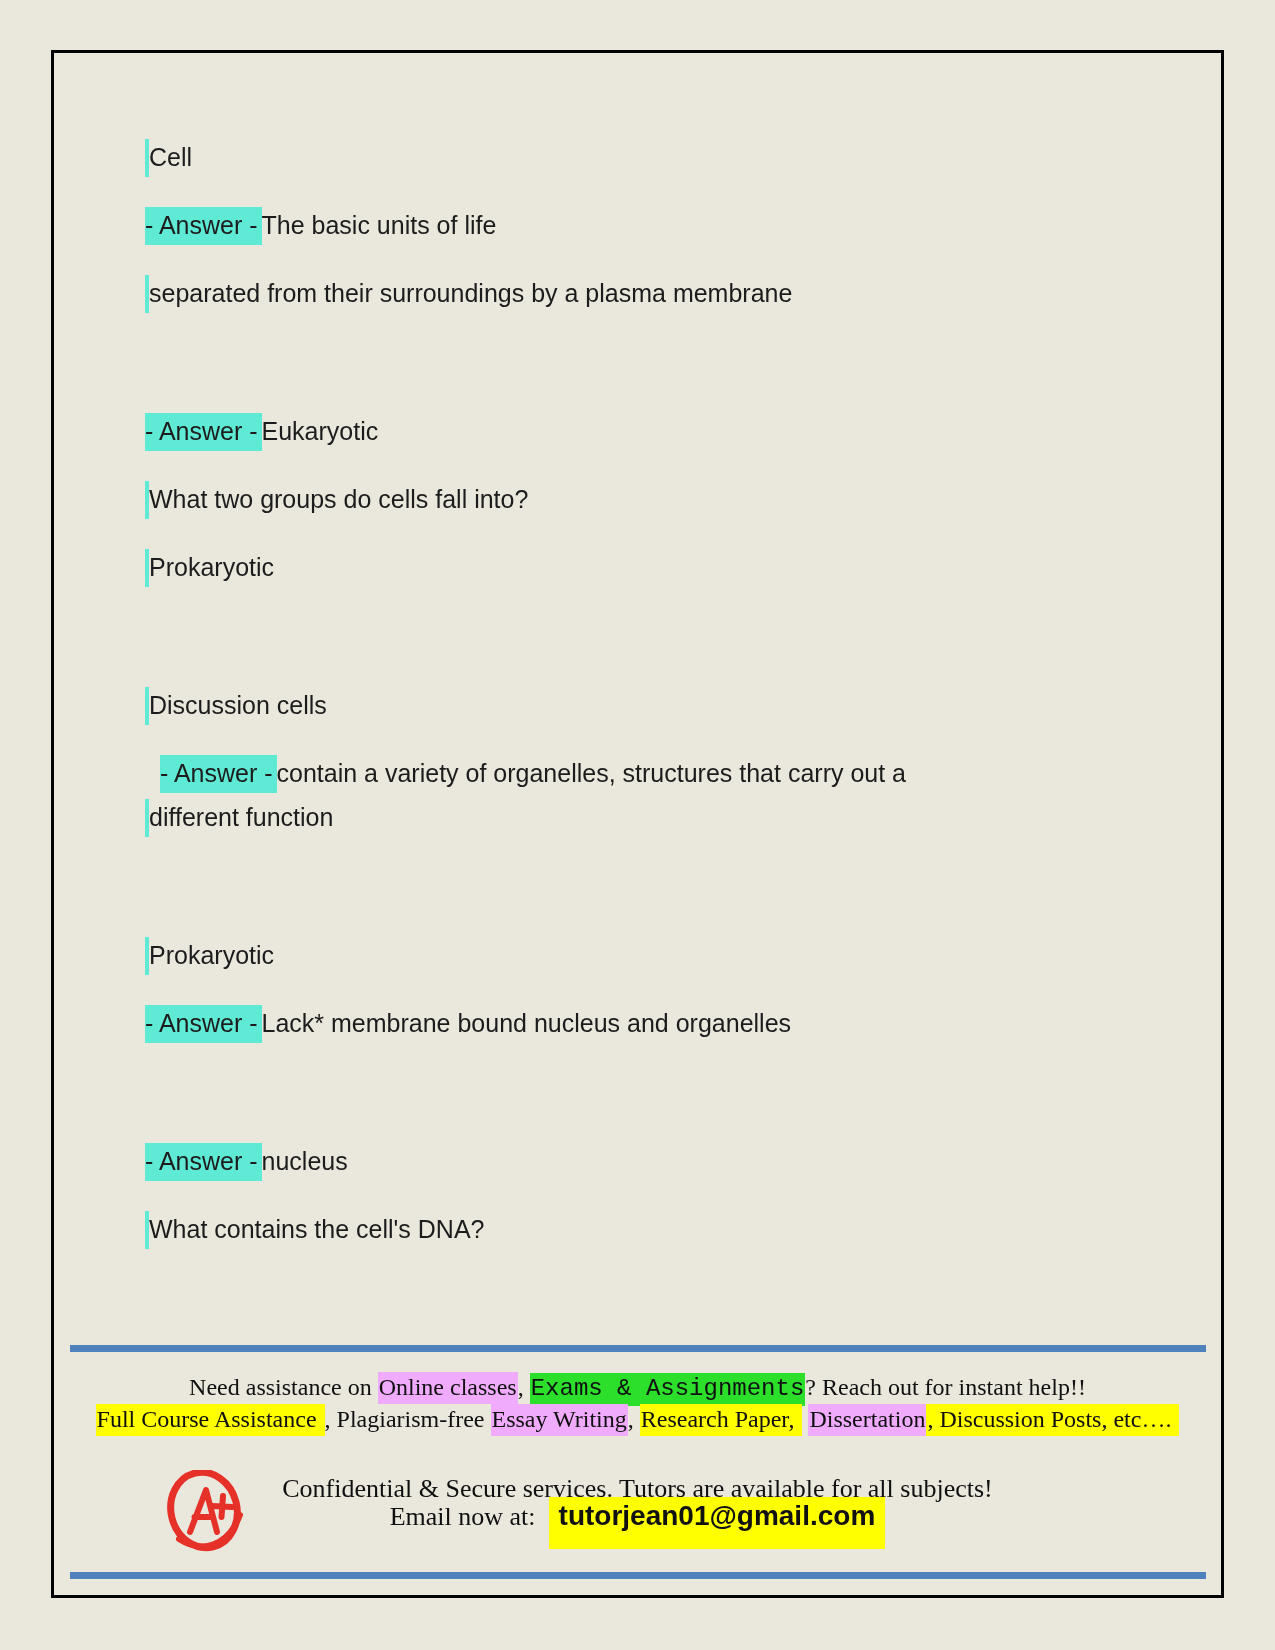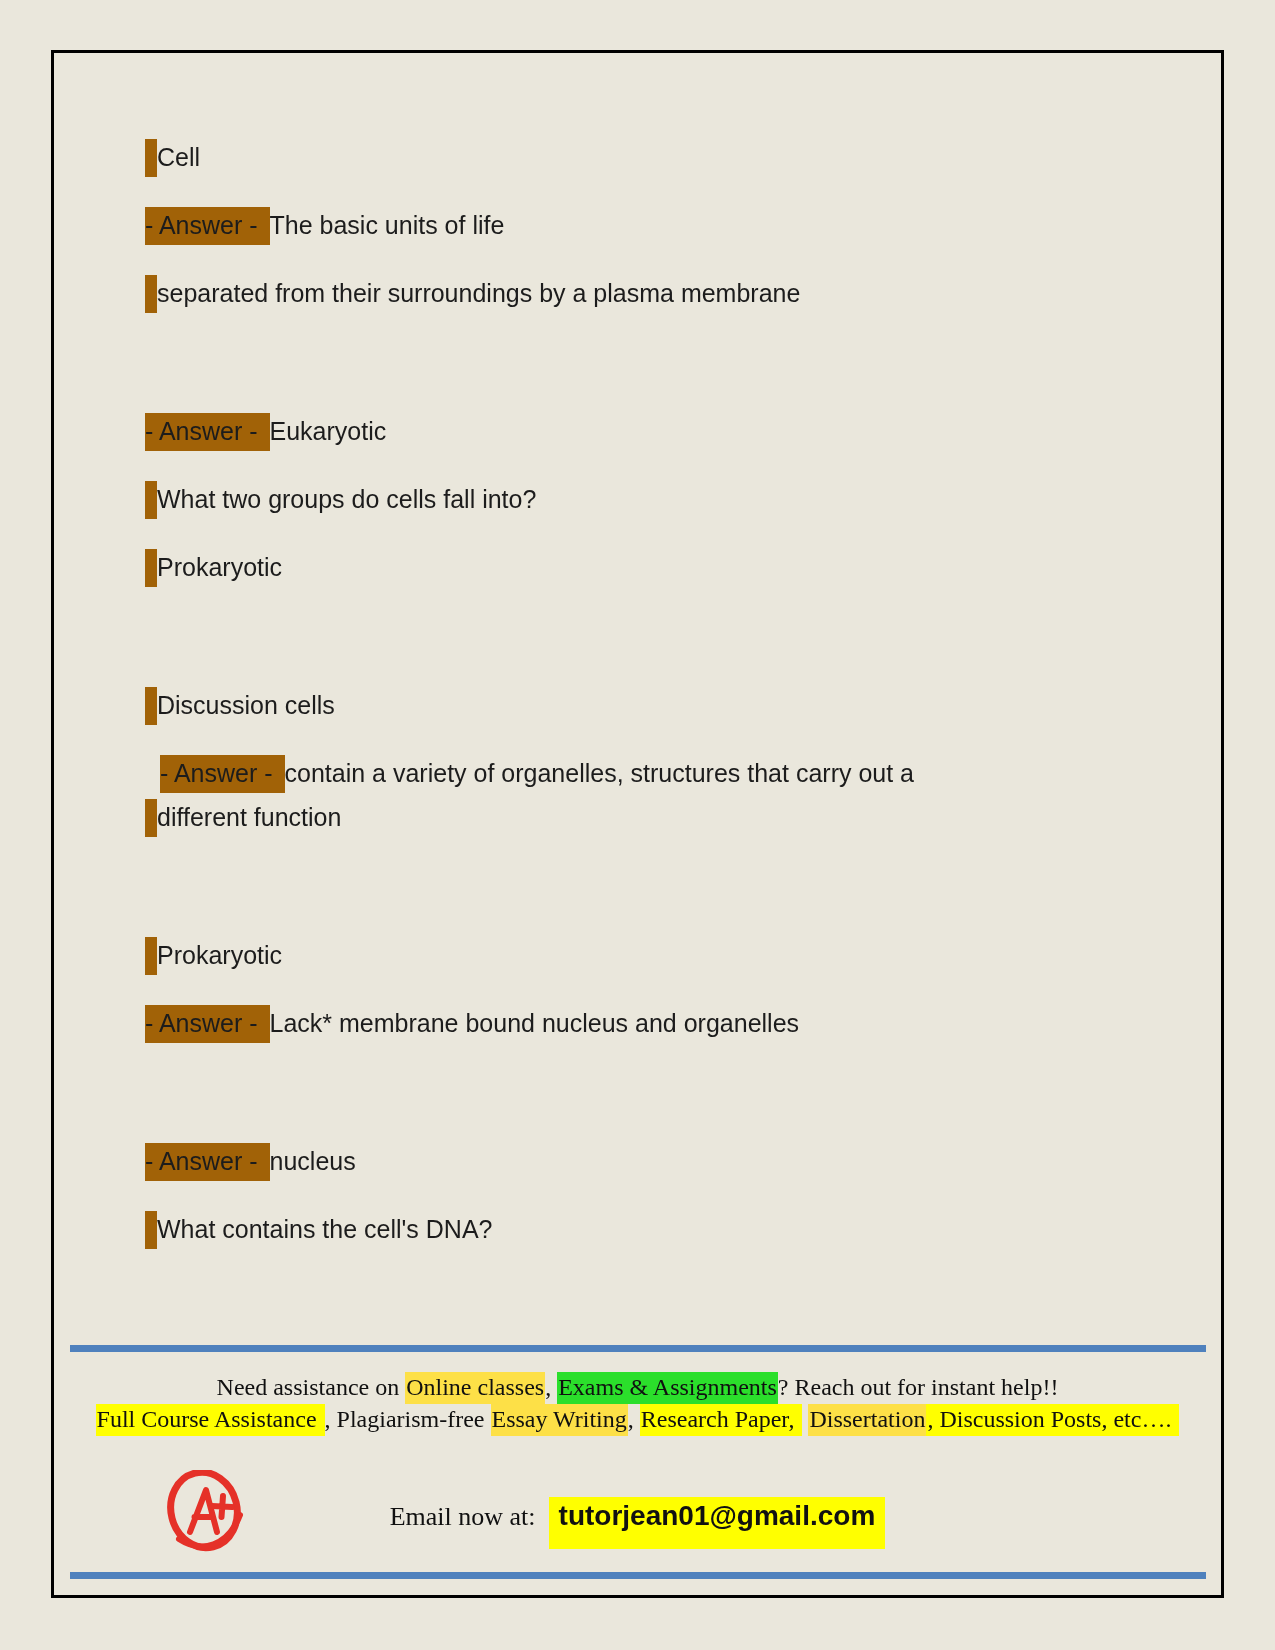--- a/index.html
+++ b/index.html
@@ -6,32 +6,32 @@
   body{background:#eae7dc;font-family:"Liberation Sans",sans-serif;}
   .page{position:relative;width:1275px;height:1650px;background:#eae7dc;overflow:hidden;}
   .frame{position:absolute;left:51px;top:50px;width:1173px;height:1548px;border:3px solid #000;box-sizing:border-box;}
 
   
   .content{position:absolute;left:145px;top:135px;width:1020px;color:#1c1c1c;
            font-size:25px;line-height:44px;}
   .content p{margin:0 0 24px 0;}
   .content p.mb-block{margin-bottom:94px;}
   .content p.mb-none{margin-bottom:0;margin-left:15px;}
-  .hl{background:#a16207;padding:4px 12px 6px 0;}
+  .hl{background:#5eead4;padding:4px 4px 6px 0;}
 
   
   .rule{position:absolute;left:70px;width:1136px;height:7px;background:#4f81bd;}
   #rule-top{top:1345px;}
   #rule-bottom{top:1572px;}
   .foot-line{position:absolute;left:54px;width:1167px;text-align:center;
              font-family:"Liberation Serif",serif;color:#101010;}
   #foot1{top:1374px;font-size:24px;}
   #foot2{top:1406px;font-size:24px;}
-  .hl-c{background:#fde047;padding:2px 1px 4px 1px;}
-  .hl-g{background:#2bdf2b;padding:2px 1px 4px 1px;}
+  .hl-c{background:#f0abfc;padding:2px 1px 4px 1px;}
+  .hl-g{background:#2bdf2b;padding:2px 1px 4px 1px;font-family:Liberation Mono, monospace;}
   .hl-y{background:#ffff00;padding:2px 8px 4px 1px;}
   #confidential{top:1474px;font-size:26px;}
   #emailline{top:1500px;font-size:26px;}
   .email{font-family:"Liberation Sans",sans-serif;font-weight:bold;font-size:28px;
          background:#ffff00;color:#111;padding:3px 10px 18px 10px;}
   .logo{position:absolute;left:164px;top:1470px;width:86px;height:86px;}
 </style>
 </head>
 <body>
 
@@ -60,17 +60,18 @@
 
   <div class="foot-line" id="foot2"><span class="hl-y">Full Course Assistance</span><span>, Plagiarism-free </span><span class="hl-c">Essay Writing</span><span>, </span><span class="hl-y">Research Paper,</span><span> </span><span class="hl-c">Dissertation</span><span class="hl-y">, Discussion Posts, etc….</span></div>
 
   <svg class="logo" viewBox="0 0 86 86">
     <ellipse cx="40" cy="40" rx="33" ry="38" transform="rotate(-14 40 40)" fill="none" stroke="#e53128" stroke-width="7"></ellipse>
     <path d="M15 69 C 38 84, 64 76, 76 45" fill="none" stroke="#e53128" stroke-width="6" stroke-linecap="round"></path>
     <path d="M26 62 L42 20 L53 62 M30.5 47 L49 47" fill="none" stroke="#e53128" stroke-width="6" stroke-linecap="round" stroke-linejoin="round"></path>
     <path d="M59 26 L57.5 47 M48 36 L68 37" fill="none" stroke="#e53128" stroke-width="6" stroke-linecap="round"></path>
   </svg>
 
+  <div class="foot-line" id="confidential"><span>Confidential &amp; Secure services. Tutors are available for all subjects!</span></div>
 
   <div class="foot-line" id="emailline"><span>Email now at:</span><span>&nbsp; </span><span class="email">tutorjean01@gmail.com</span></div>
 
   <div class="rule" id="rule-bottom"></div>
 </div>
 
 </body></html>

